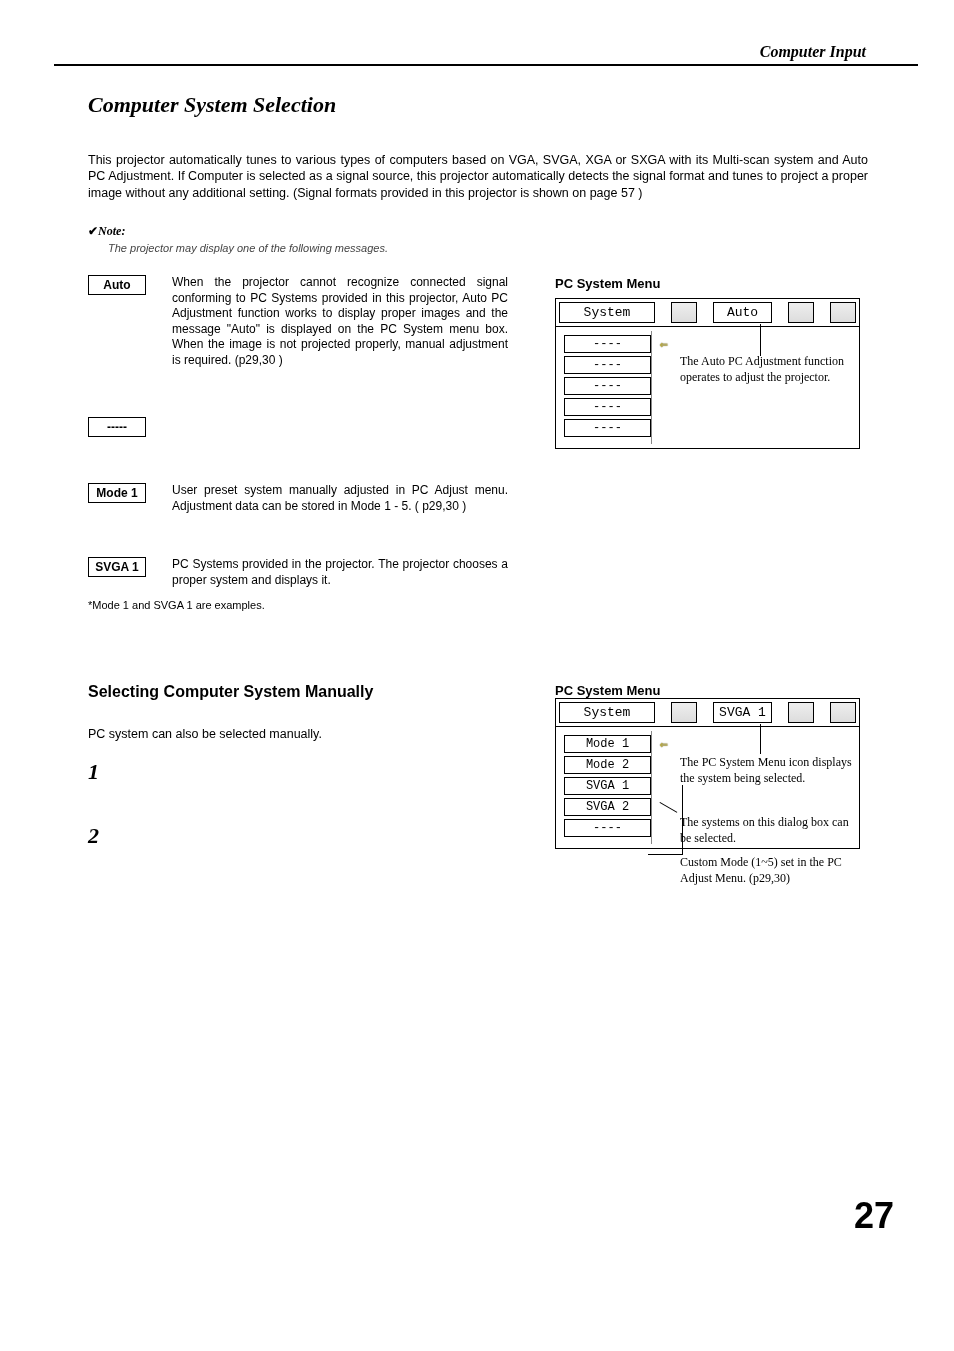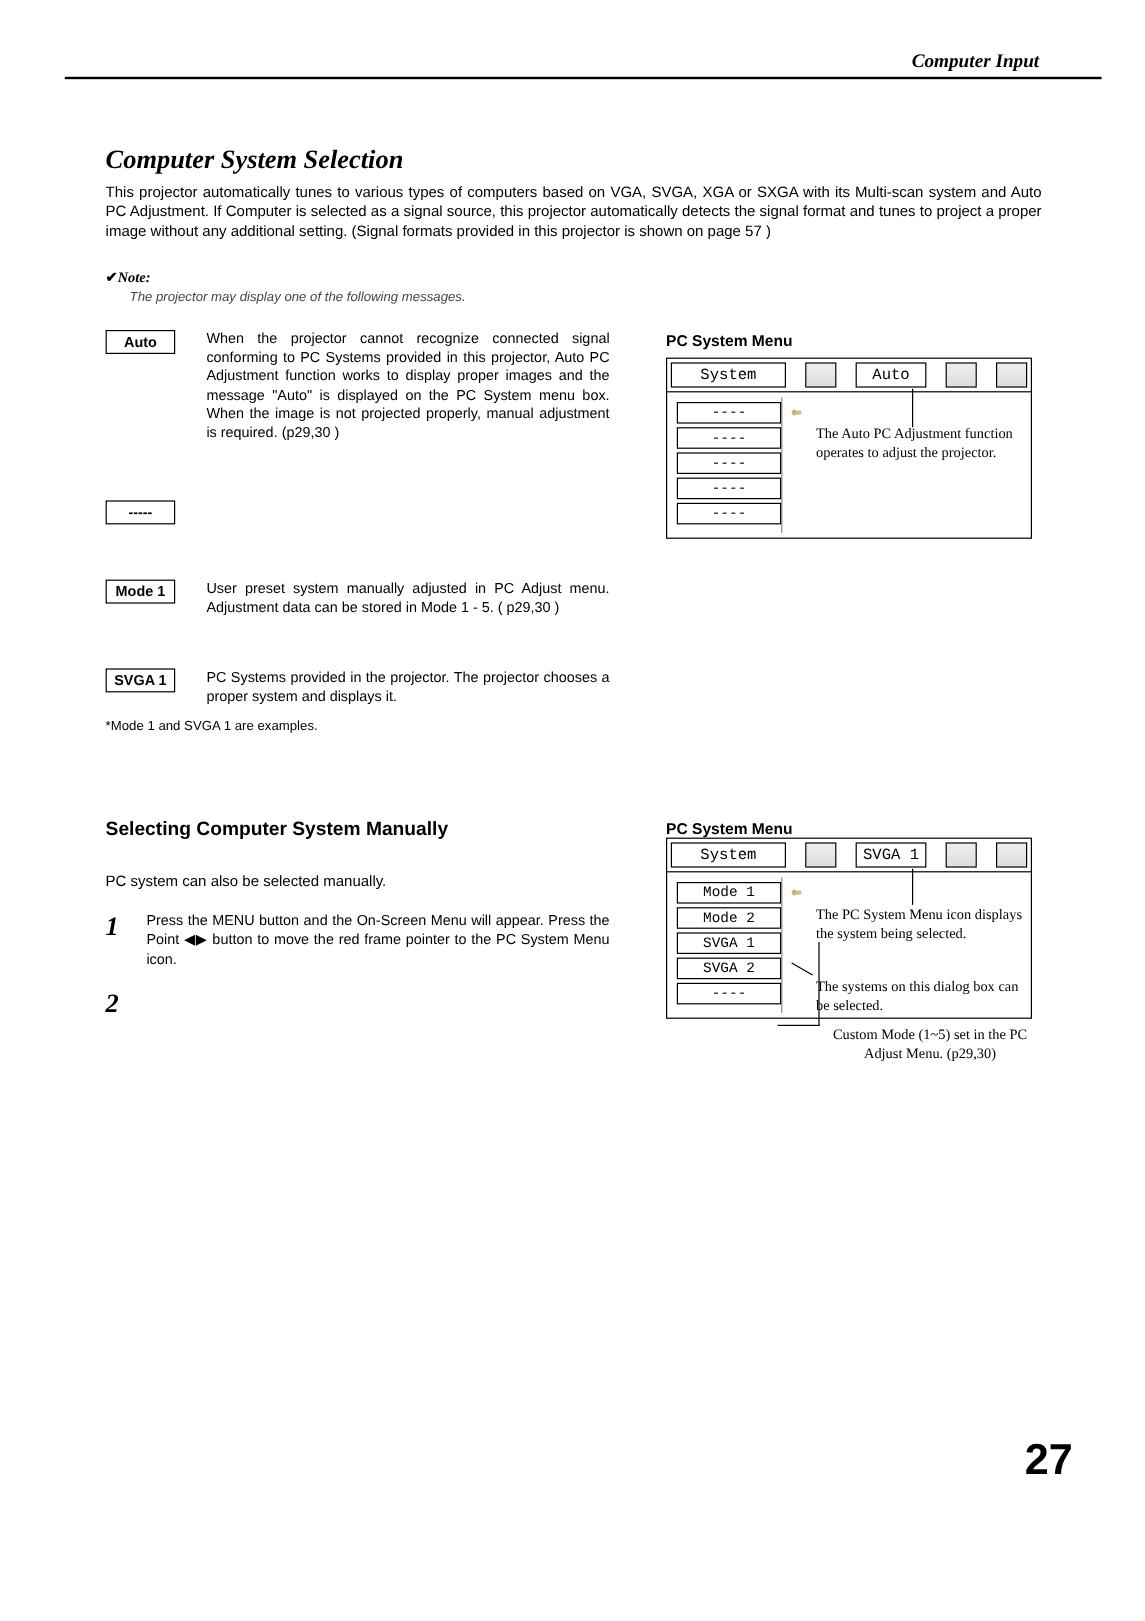--- a/index.html
+++ b/index.html
@@ -22,21 +22,21 @@
     position: absolute;
     top: 43px;
     right: 88px;
     font-style: italic;
     font-weight: bold;
     font-size: 16px;
     font-family: Georgia, 'Times New Roman', serif;
   }
   .section-title {
     position: absolute;
-    top: 120px;
+    top: 92px;
     left: 88px;
     font-style: italic;
     font-weight: bold;
     font-size: 22px;
     font-family: Georgia, 'Times New Roman', serif;
   }
   .intro {
     position: absolute;
     top: 152px;
     left: 88px;
@@ -199,21 +199,21 @@
   .annot {
     position: absolute;
     font-size: 12px;
     line-height: 1.3;
     width: 176px;
     font-family: Liberation Serif, serif;
   }
   .annot-a1 { left: 680px; top: 354px; }
   .annot-b1 { left: 680px; top: 755px; }
   .annot-b2 { left: 680px; top: 815px; }
-  .annot-b3 { left: 680px; top: 855px; width: 190px; text-align: center;}
+  .annot-b3 { left: 680px; top: 855px; width: 190px;}
   .leader { position:absolute; border-left:1px solid #000; }
   .page-no {
     position:absolute;
     right:60px;
     top:1195px;
     font-size:36px;
     font-weight:bold;
     font-family: Arial, sans-serif;
   }
   .clearfix::after { content:""; display:block; clear:both; }
@@ -256,21 +256,20 @@
   <div class="txt-col">PC Systems provided in the projector.  The projector chooses a proper system and displays it.</div>
 </div>
 
 <div class="footnote1">*Mode 1 and SVGA 1 are examples.</div>
 
 <div class="sub-title">Selecting Computer System Manually</div>
 <div class="sub-intro">PC system can also be selected manually.</div>
 
 <div class="step step1">
   <div class="num">1</div>
-  <div class="txt">Press the MENU button and the On-Screen Menu will appear.  Press the Point ◀▶ button to move the red frame pointer to the PC System Menu icon.</div>
 </div>
 
 <div class="step step2">
   <div class="num">2</div>
 </div>
 
 <div class="menu-label-right menu-label-a">PC System Menu</div>
 <div class="menu-panel panel-a">
   <div class="menu-header-row">
     <div class="mh-label">System</div>

